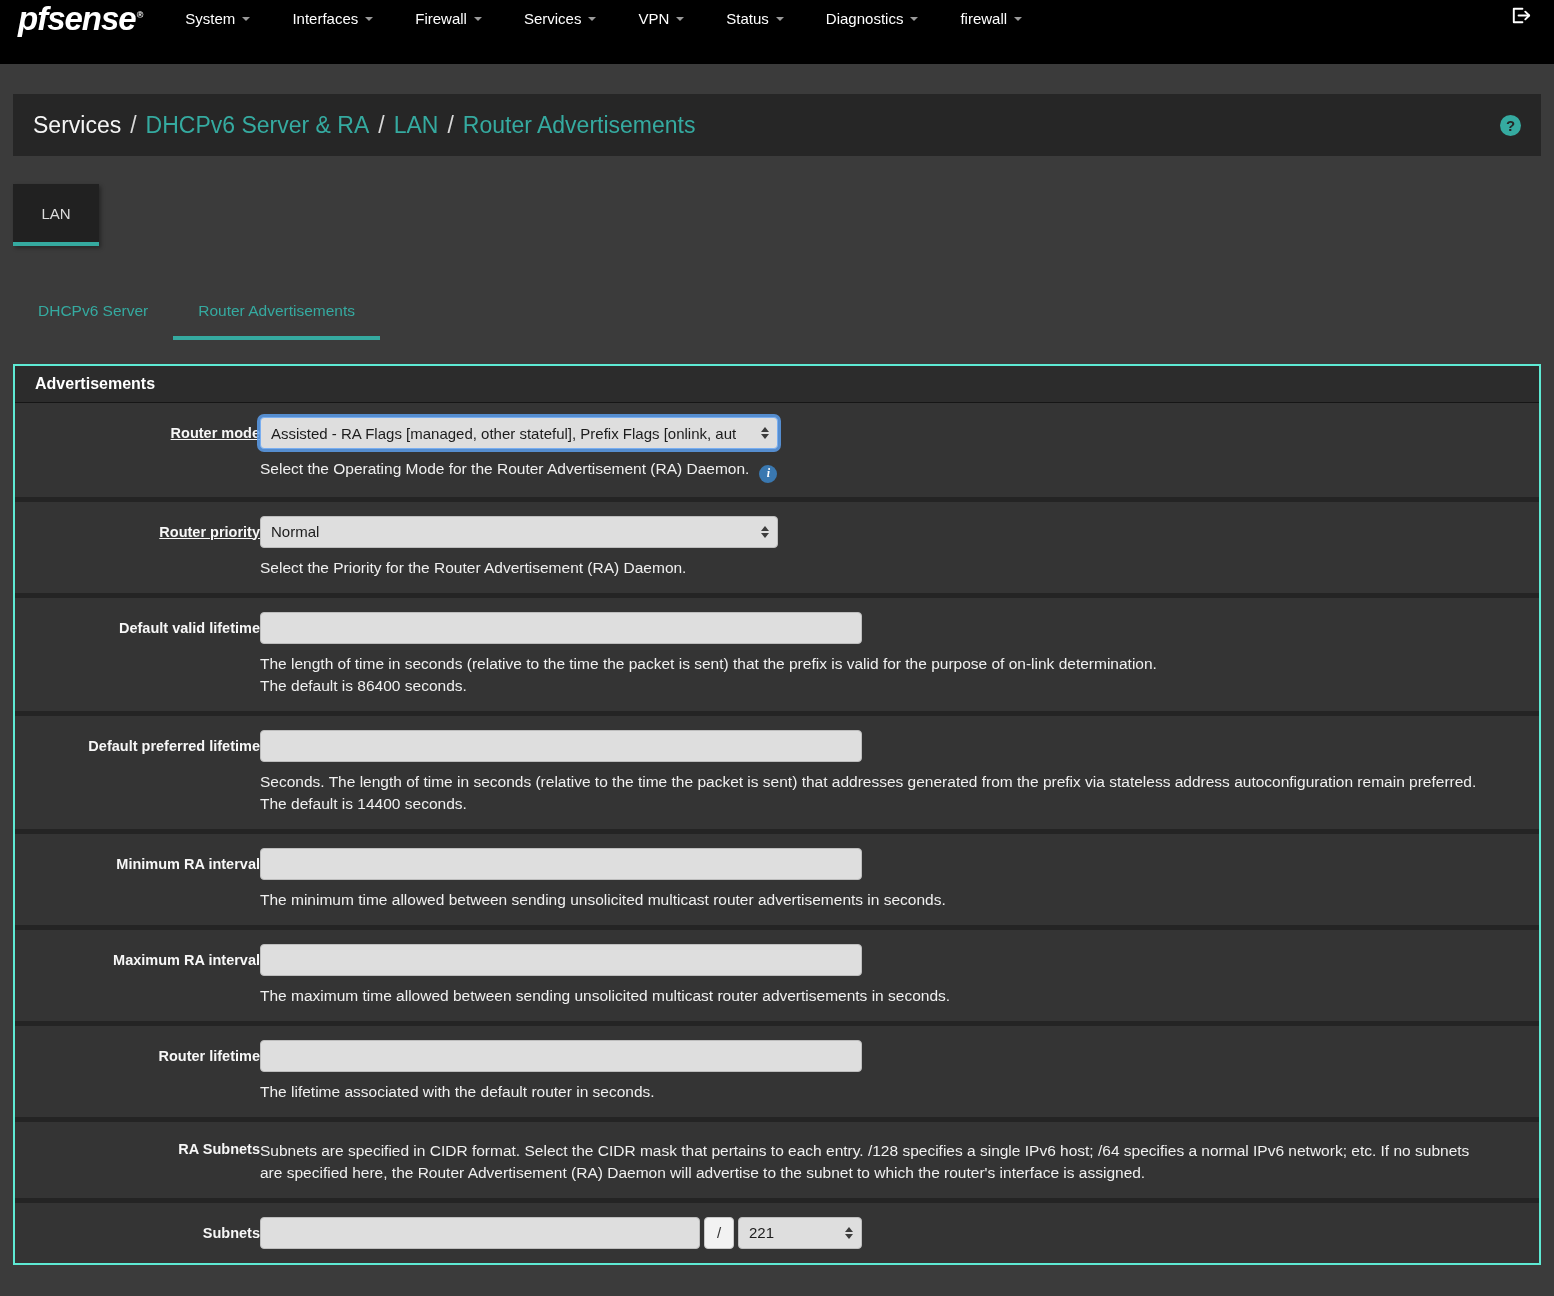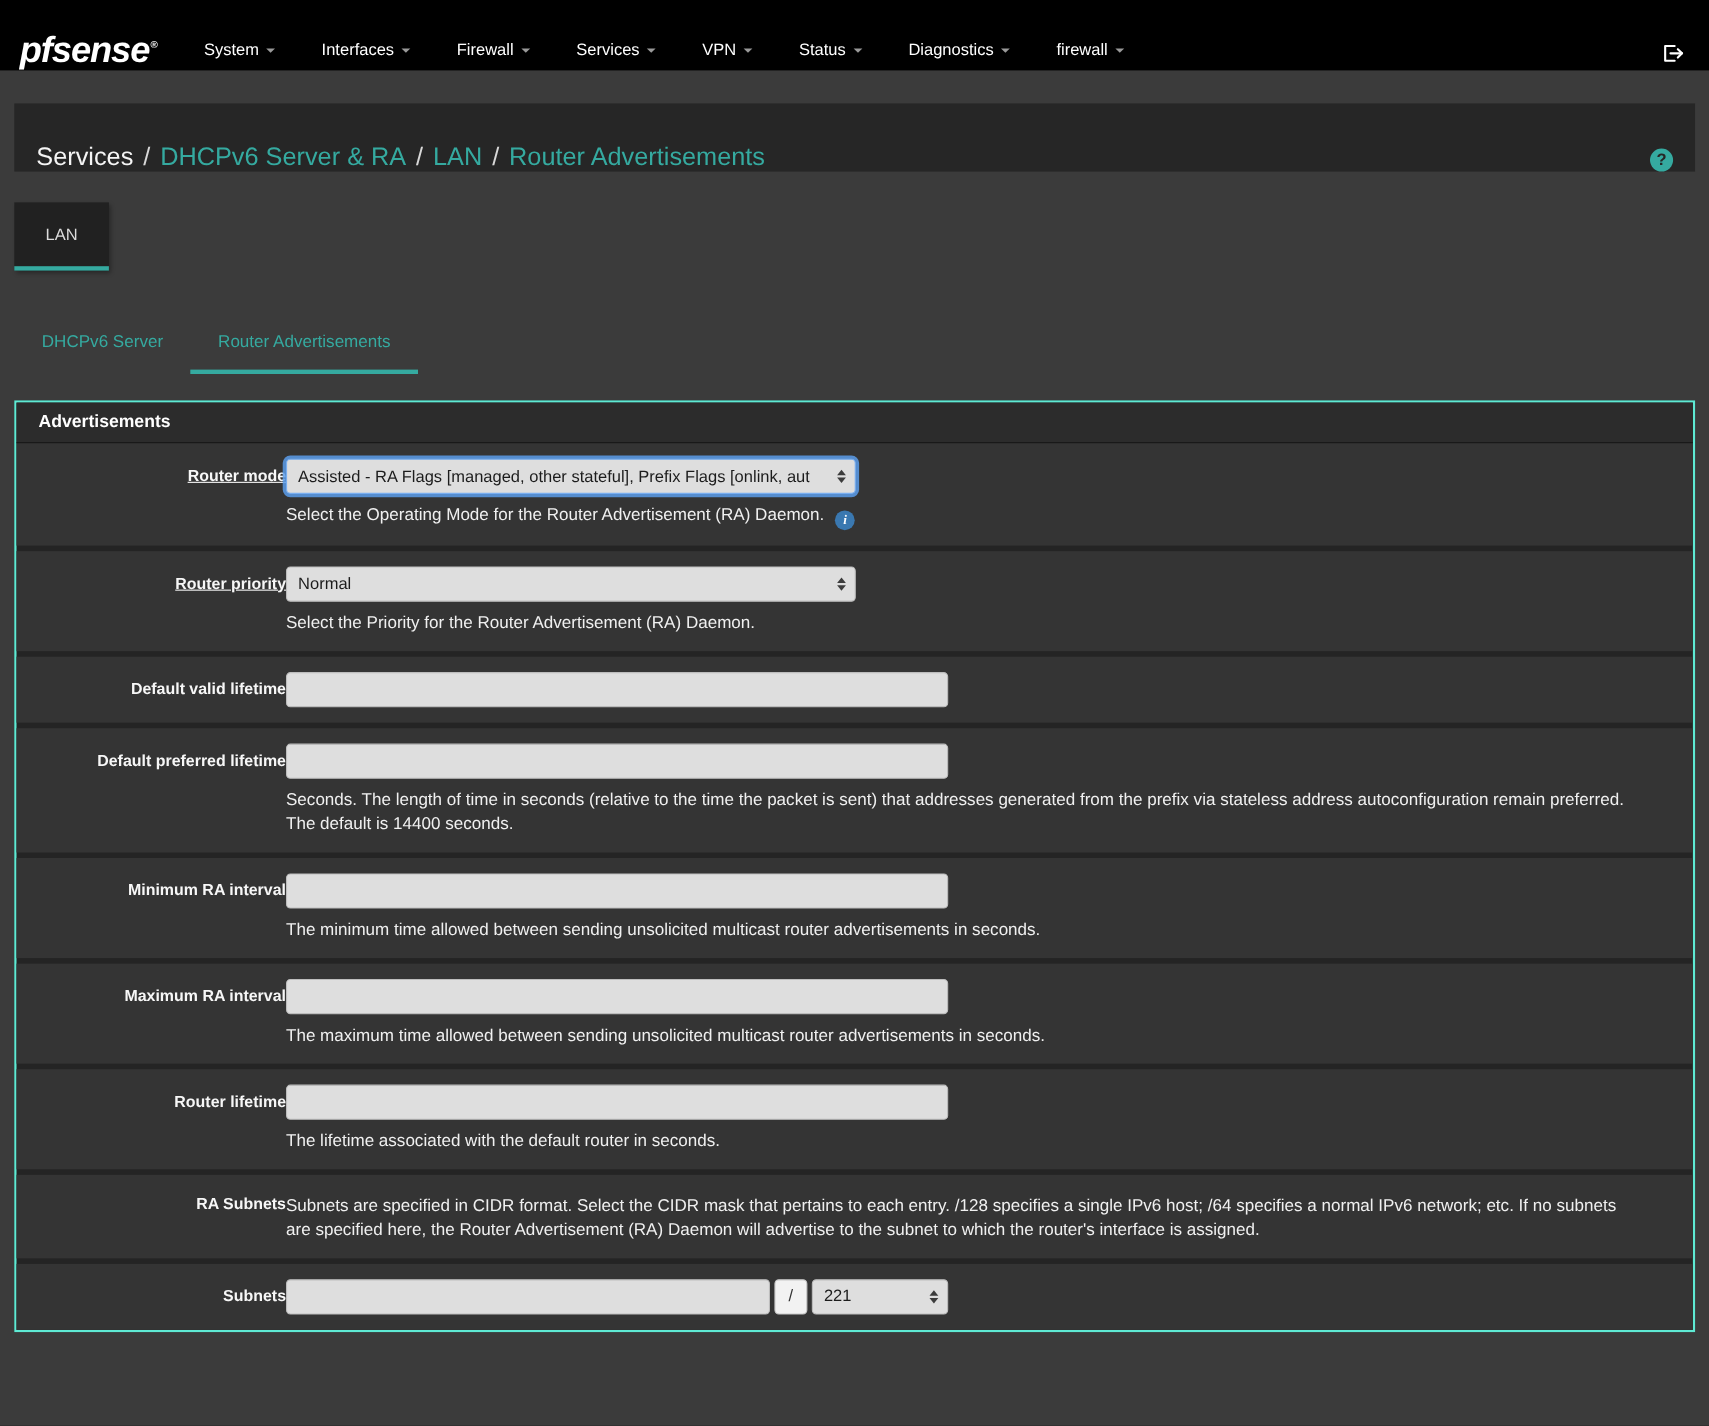--- a/index.html
+++ b/index.html
@@ -5,42 +5,42 @@
   * { margin: 0; padding: 0; box-sizing: border-box; }
   html, body { width: 1554px; height: 1296px; overflow: hidden; }
   body {
     background: #3b3b3b;
     font-family: "Liberation Sans", sans-serif;
     color: #f2f2f2;
   }
 
   
   .navbar {
-    height: 64px; background: #000; display: flex; align-items: flex-end;
+    height: 64px; background: #000; display: flex; align-items: flex-start;
     padding: 0 18px;
   }
   .brand { font-style: italic; font-weight: 700; font-size: 33px; color: #fff; letter-spacing: -1px; margin-right: 22px; cursor: pointer; }
   .brand sup { font-size: 9px; font-style: normal; margin-left: 1px; }
   .nav-items { display: flex; align-items: center; }
   .nav-item {
     color: #fff; font-size: 15px; padding: 10px 21px; cursor: pointer;
     display: flex; align-items: center; white-space: nowrap;
   }
   .caret {
     display: inline-block; margin-left: 7px;
     width: 0; height: 0;
     border-left: 4px solid transparent; border-right: 4px solid transparent;
     border-top: 4px solid #9a9a9a;
   }
   .logout { margin-left: auto; cursor: pointer; display: flex; align-items: center; padding: 4px; }
 
   
   .header-bar {
     margin: 30px 13px 0; height: 62px; background: #262626;
-    display: flex; align-items: flex-end; padding: 0 20px;
+    display: flex; align-items: center; padding: 0 20px;
   }
   .header-bar .crumb { font-size: 23px; }
   .crumb-section { color: #f5f5f5; }
   .crumb-sep { color: #d8d8d8; margin: 0 9px; }
   .crumb-link { color: #35aaa0; text-decoration: none; cursor: pointer; }
   .help-circle {
     margin-left: auto; width: 21px; height: 21px; border-radius: 50%;
     background: #35aaa0; color: #262626; font-size: 15px; font-weight: bold;
     display: flex; align-items: center; justify-content: center; cursor: pointer;
   }
@@ -219,20 +219,24 @@
           </span>
       </div>
       <div class="help-text">Select the Priority for the Router Advertisement (RA) Daemon.</div>
     </div>
   </div>
 
   <div class="form-row">
     <div class="field-label">Default valid lifetime</div>
     <div>
       <input type="text" class="text-input" value="" style="">
+      <div class="help-text">
+        <div>The length of time in seconds (relative to the time the packet is sent) that the prefix is valid for the purpose of on-link determination.</div>
+        <div class="help-line2">The default is 86400 seconds.</div>
+      </div>
     </div>
   </div>
 
   <div class="form-row">
     <div class="field-label">Default preferred lifetime</div>
     <div>
       <input type="text" class="text-input" value="" style="">
       <div class="help-text">
         <div>Seconds. The length of time in seconds (relative to the time the packet is sent) that addresses generated from the prefix via stateless address autoconfiguration remain preferred.</div>
         <div class="help-line2">The default is 14400 seconds.</div>

